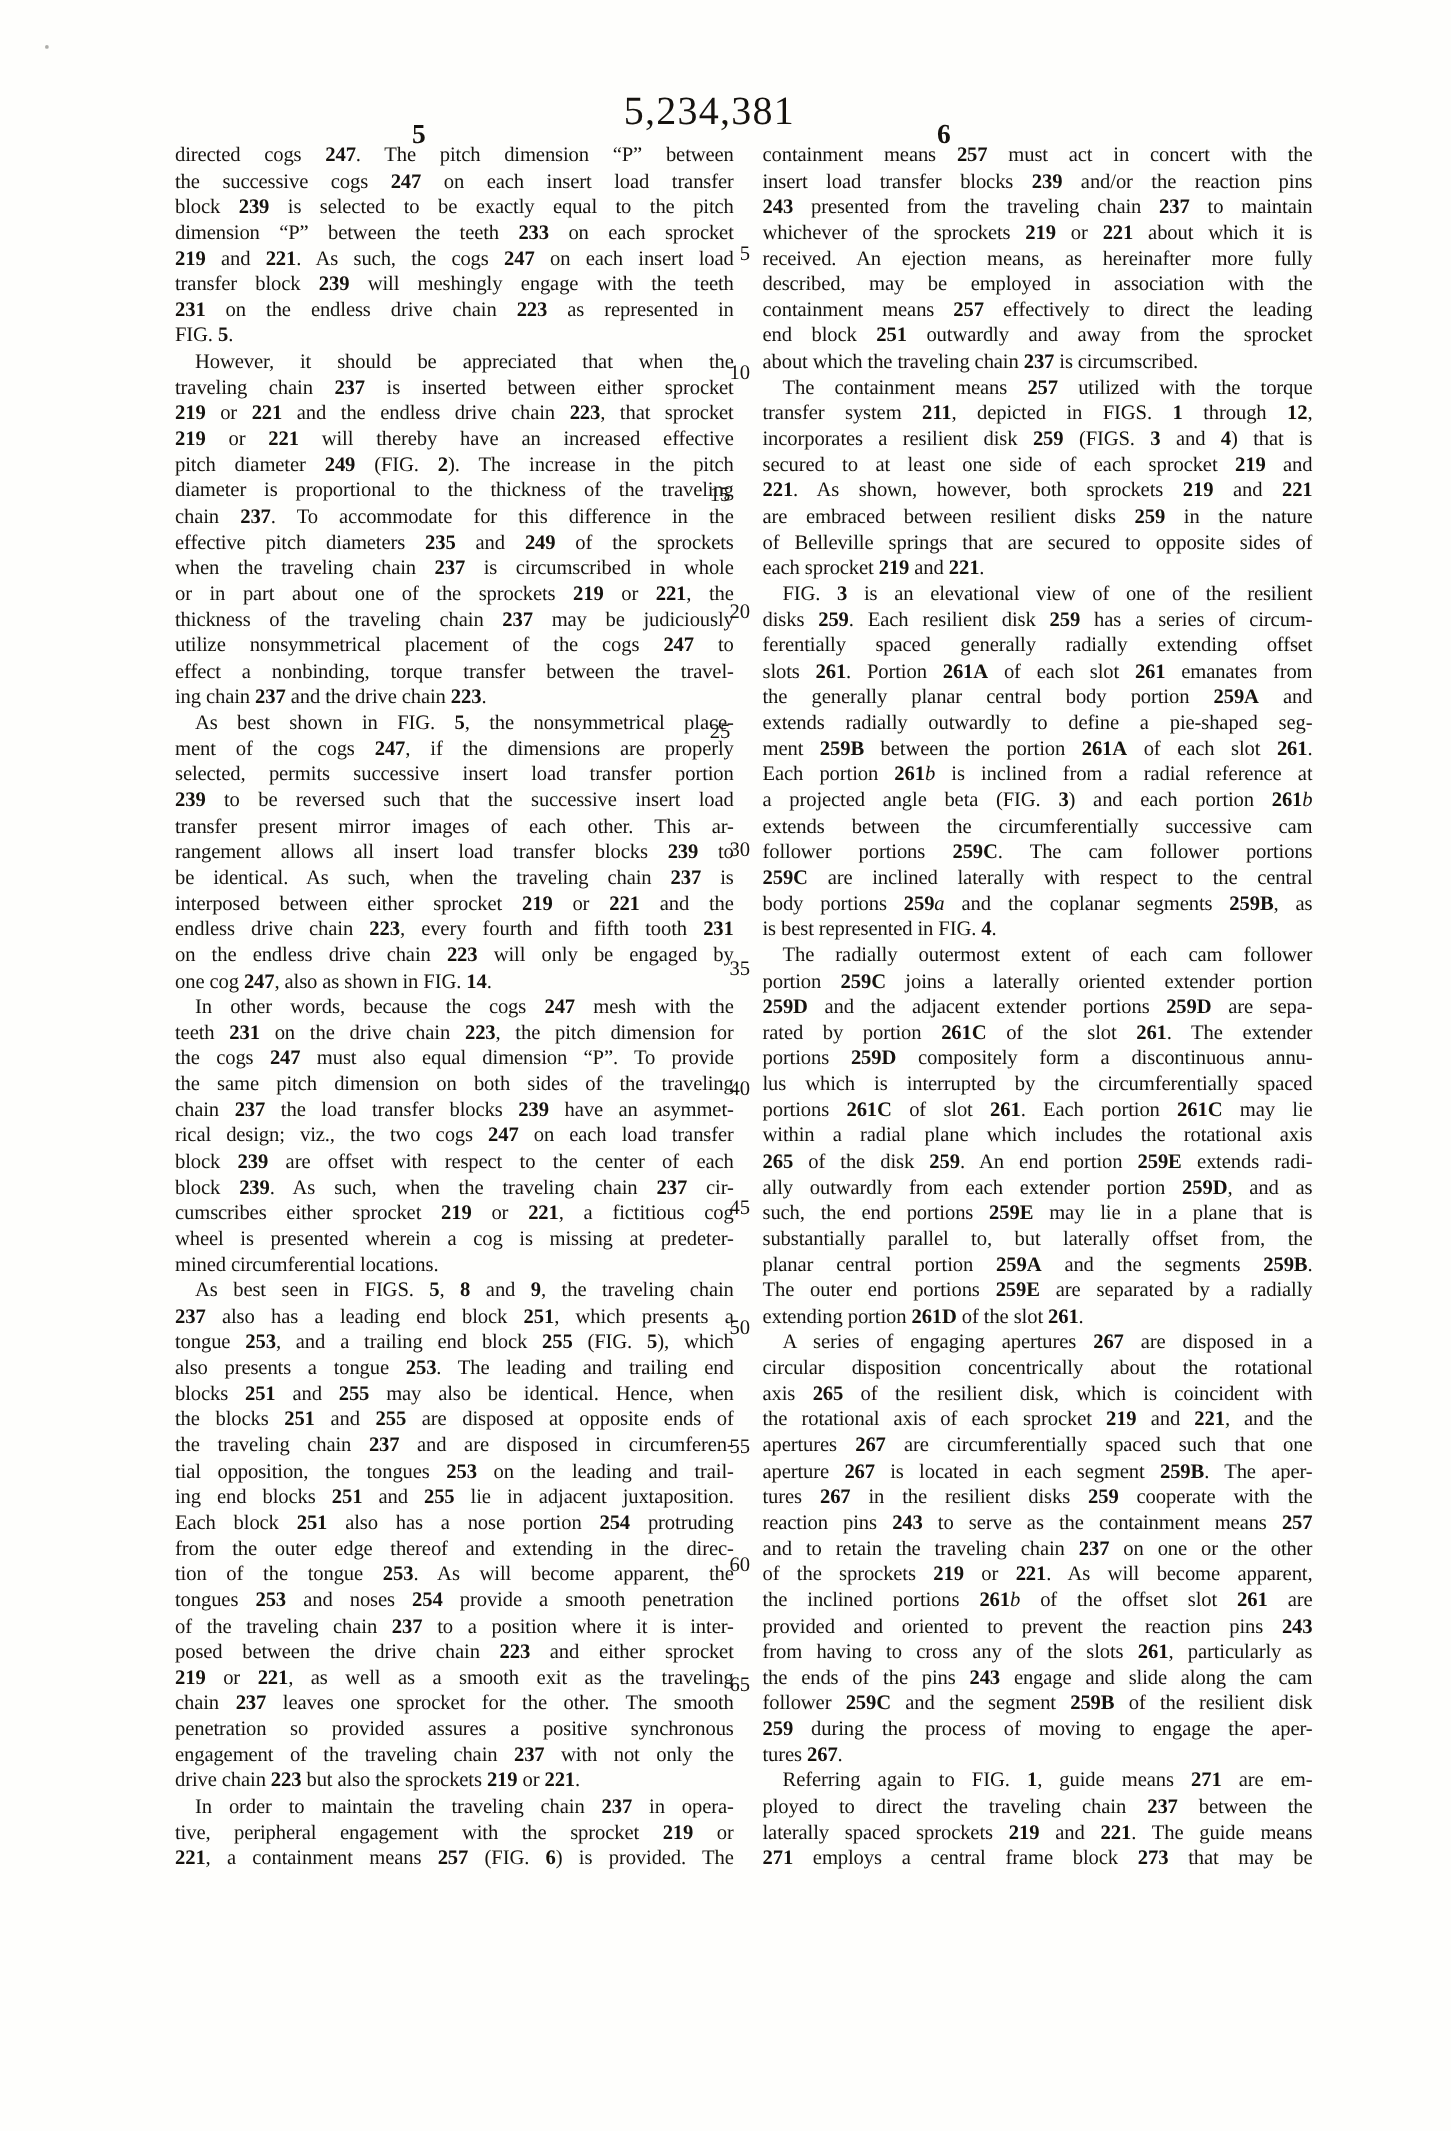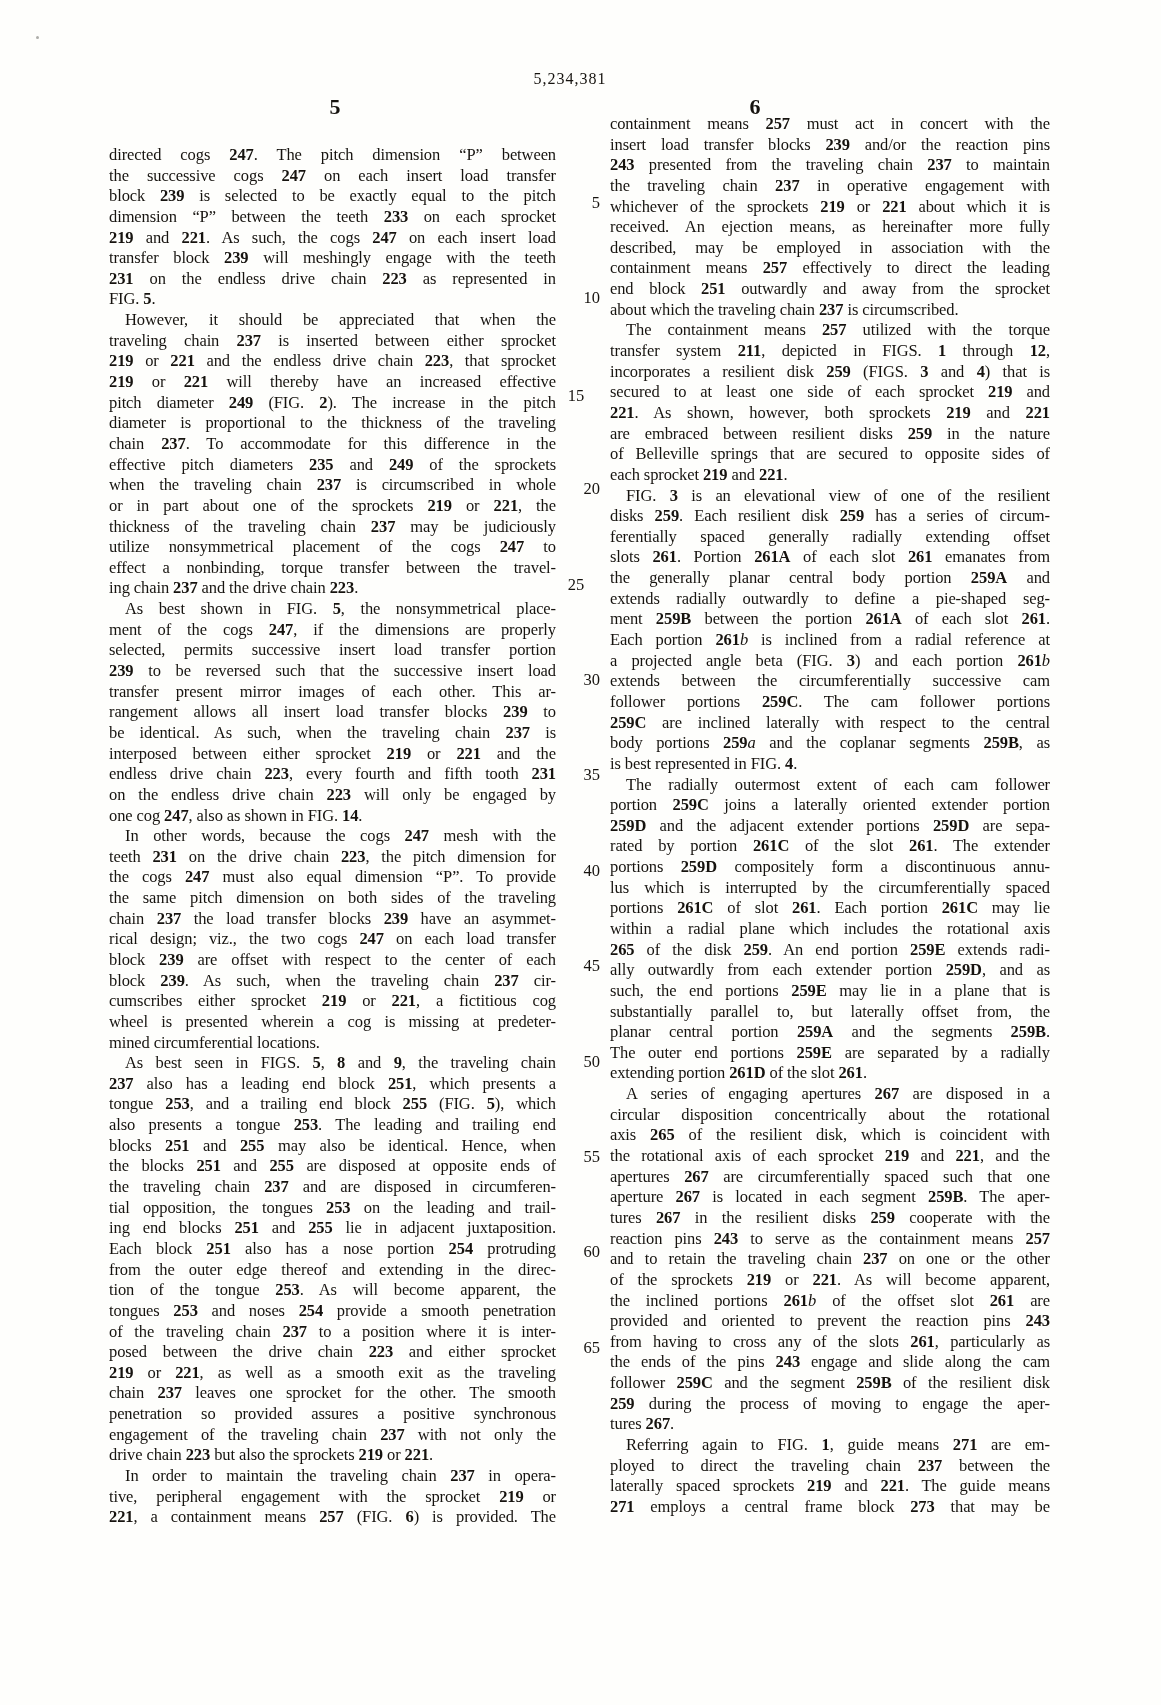--- a/index.html
+++ b/index.html
@@ -6,31 +6,31 @@
   .page{
     position:relative;
     width:1161px;height:1705px;
     margin:0 auto;
     background:radial-gradient(ellipse 130% 120% at 50% 45%, #fefefc 62%, #f2f0ea 100%);
     font-family:"Liberation Serif", serif;
     color:#16130f;
     overflow:hidden;
   }
   .patent-number{
-    position:absolute;top:70px;left:470px;width:200px;
-    text-align:center;font-size:16px;letter-spacing:1px;font-weight:normal;
+    position:absolute;top:70px;left:436px;width:200px;
+    text-align:right;font-size:32px;letter-spacing:1px;font-weight:normal;
   }
   .col-page-num{
     position:absolute;top:94px;width:100px;text-align:center;
     font-size:22px;font-weight:bold;
   }
   .col-page-num.left{left:285px;}
   .col-page-num.right{left:705px;}
   .textcol{position:absolute;top:114px;}
-  .textcol.left{left:109px;width:447px;margin-top:31px;}
+  .textcol.left{left:140px;width:447px;}
   .textcol.right{left:610px;width:440px;}
   .line{
     height:20.65px;line-height:20.65px;
     font-size:16.5px;letter-spacing:-0.1px;
     text-align:justify;text-align-last:justify;
     overflow:hidden;white-space:normal;
   }
   .line.pend{text-align-last:left;}
   .line.indent{text-indent:16px;}
   .line b{font-weight:bold;}
@@ -123,21 +123,20 @@
       <div class="line">engagement of the traveling chain <b>237</b> with not only the</div>
       <div class="line pend">drive chain <b>223</b> but also the sprockets <b>219</b> or <b>221</b>.</div>
       <div class="line indent">In order to maintain the traveling chain <b>237</b> in opera-</div>
       <div class="line">tive, peripheral engagement with the sprocket <b>219</b> or</div>
       <div class="line"><b>221</b>, a containment means <b>257</b> (FIG. <b>6</b>) is provided. The</div>
     </div>
   <div class="textcol right" id="col-right">
       <div class="line">containment means <b>257</b> must act in concert with the</div>
       <div class="line">insert load transfer blocks <b>239</b> and/or the reaction pins</div>
       <div class="line"><b>243</b> presented from the traveling chain <b>237</b> to maintain</div>
-      <div class="line">the traveling chain <b>237</b> in operative engagement with</div>
       <div class="line">whichever of the sprockets <b>219</b> or <b>221</b> about which it is</div>
       <div class="line">received. An ejection means, as hereinafter more fully</div>
       <div class="line">described, may be employed in association with the</div>
       <div class="line">containment means <b>257</b> effectively to direct the leading</div>
       <div class="line">end block <b>251</b> outwardly and away from the sprocket</div>
       <div class="line pend">about which the traveling chain <b>237</b> is circumscribed.</div>
       <div class="line indent">The containment means <b>257</b> utilized with the torque</div>
       <div class="line">transfer system <b>211</b>, depicted in FIGS. <b>1</b> through <b>12</b>,</div>
       <div class="line">incorporates a resilient disk <b>259</b> (FIGS. <b>3</b> and <b>4</b>) that is</div>
       <div class="line">secured to at least one side of each sprocket <b>219</b> and</div>

